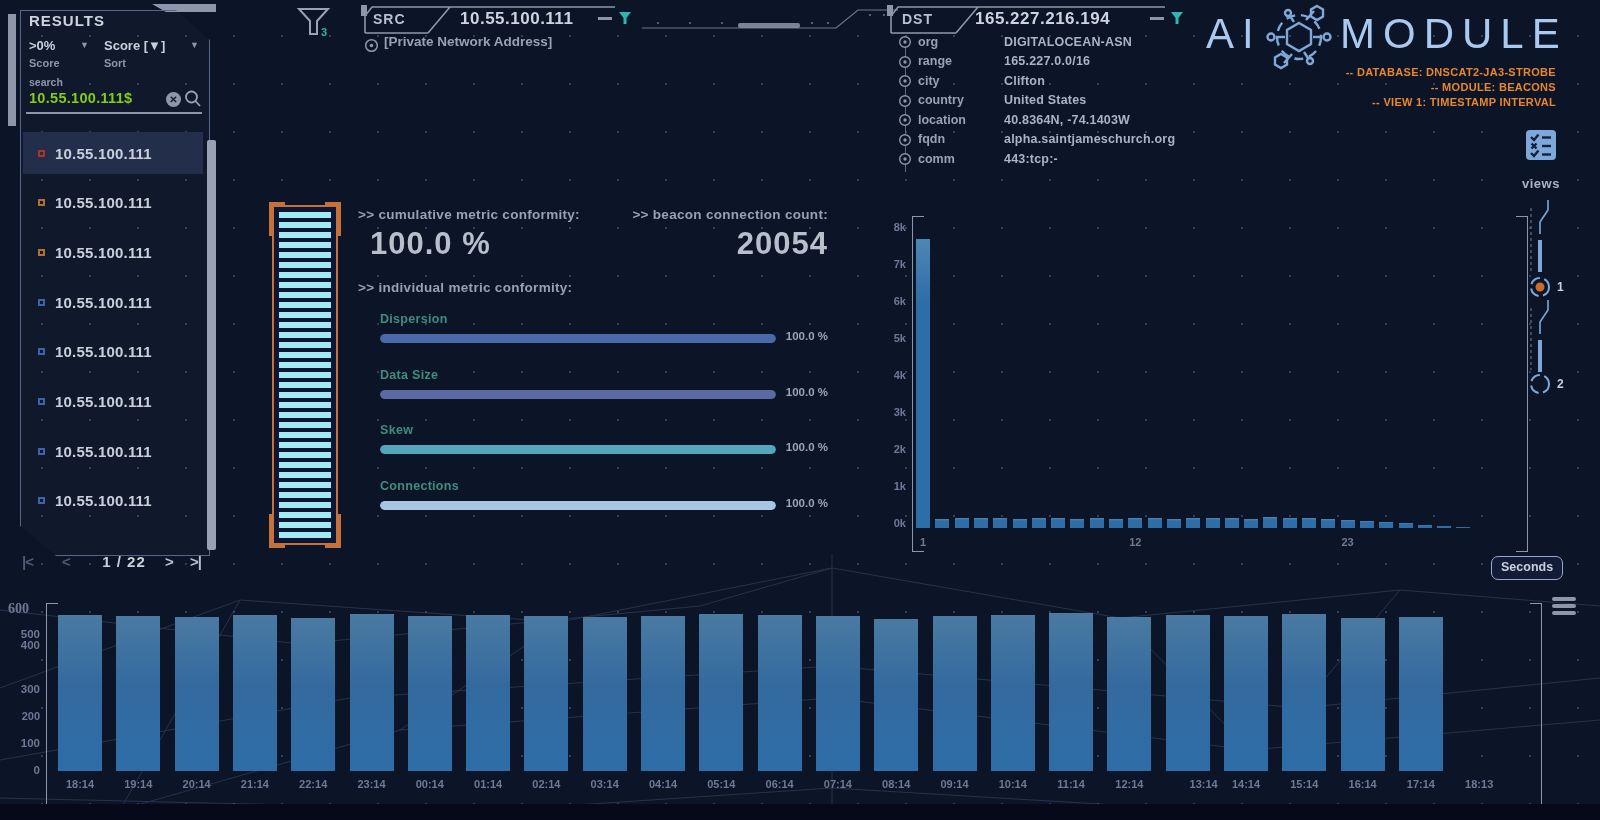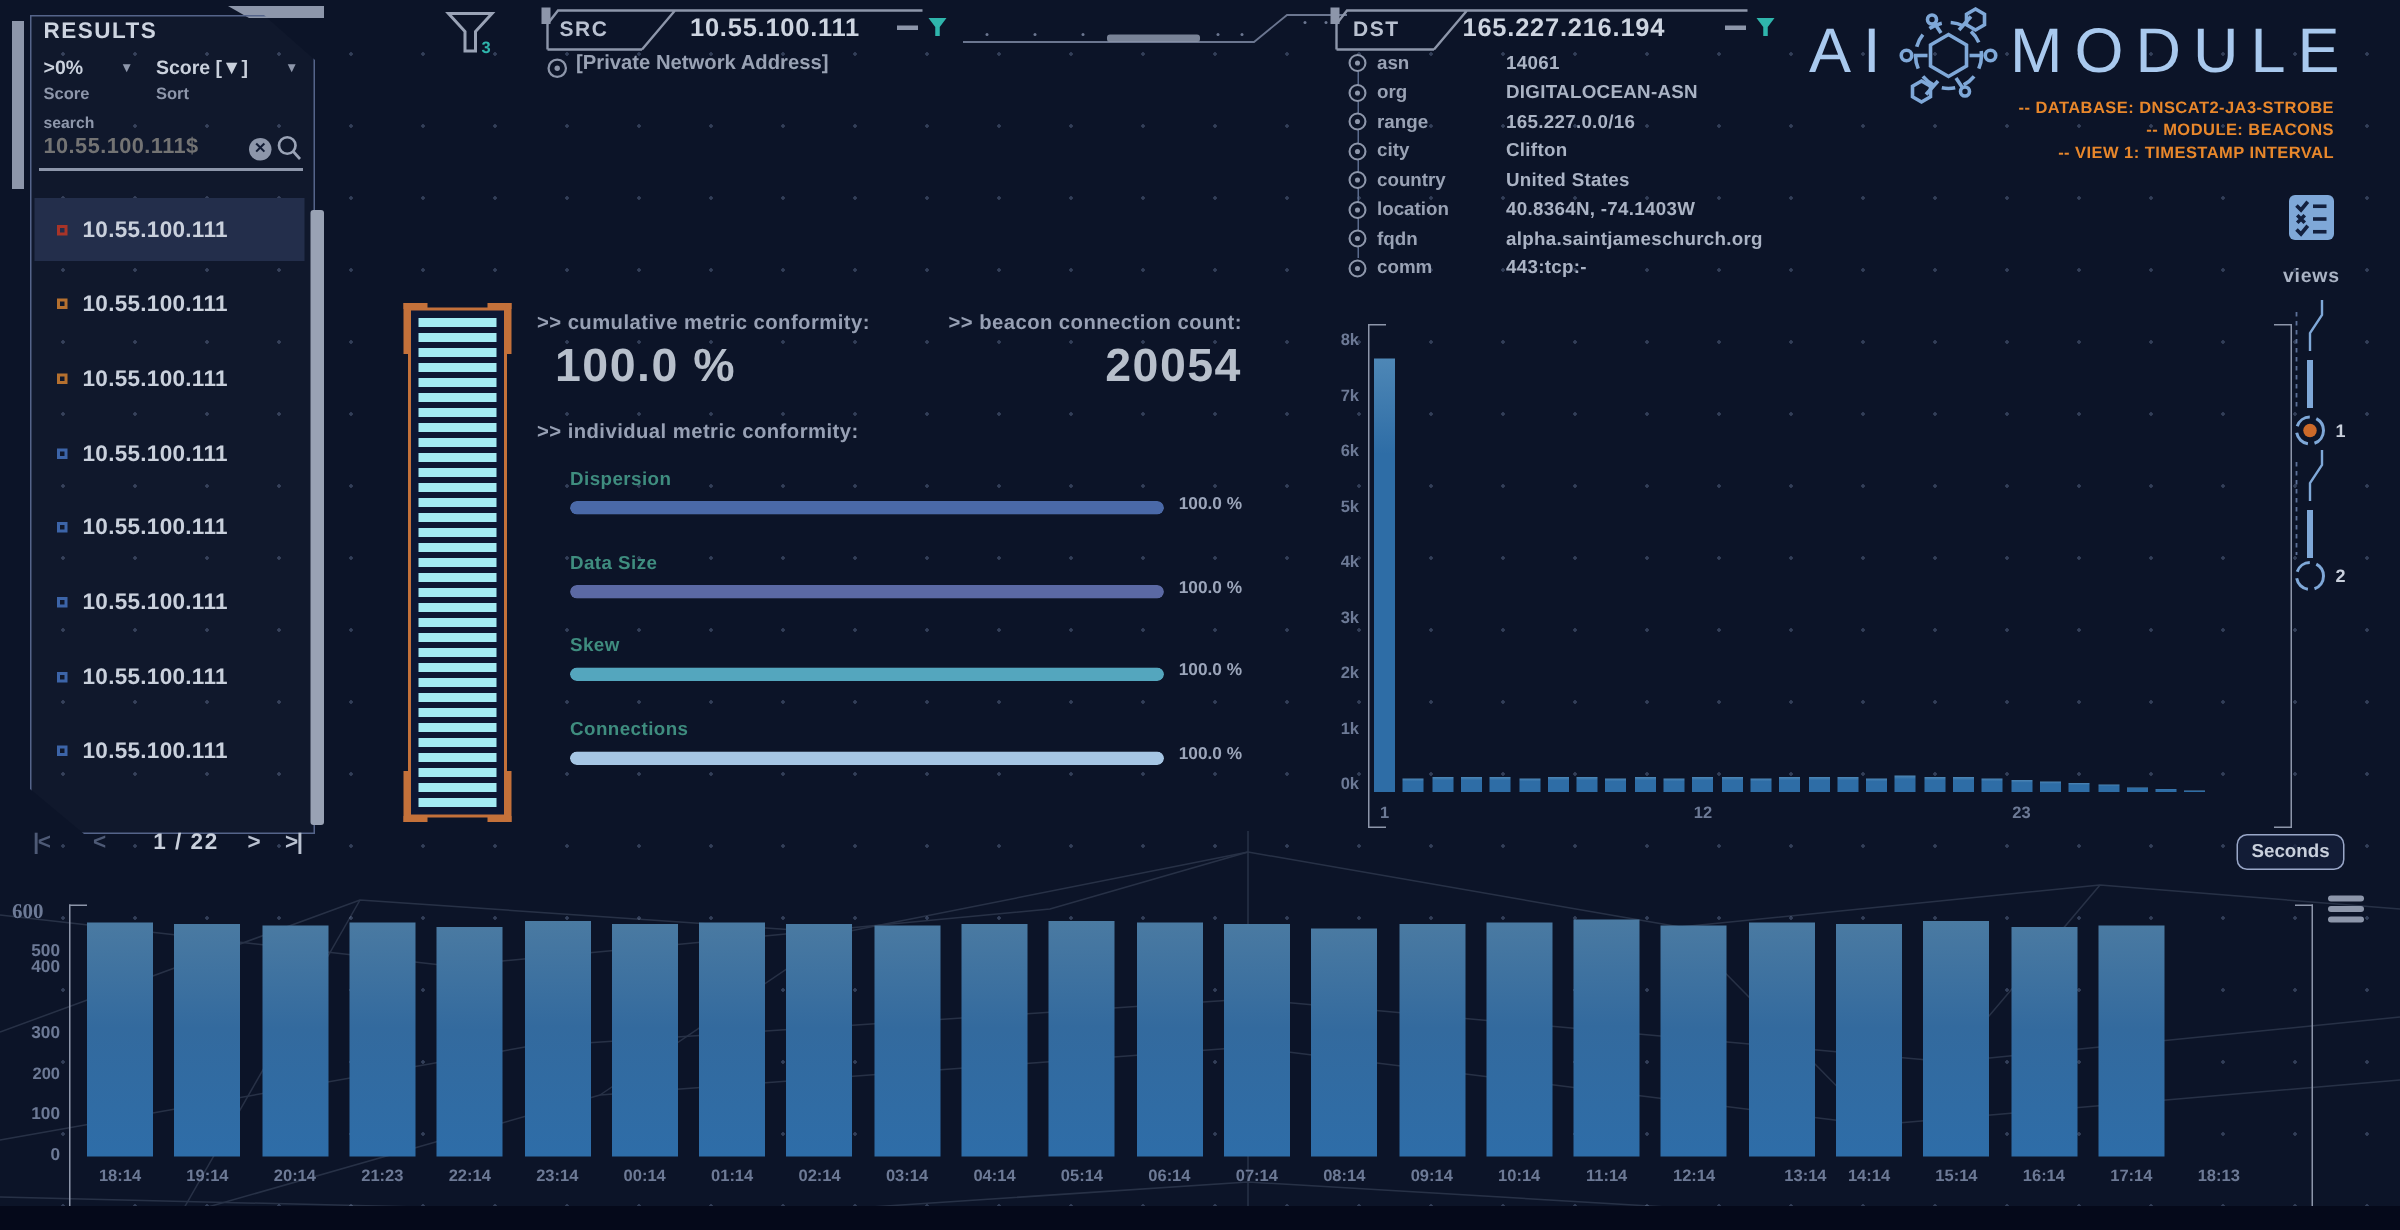--- a/index.html
+++ b/index.html
@@ -25,21 +25,21 @@
     border:1.5px solid #55648a; background:rgba(255,255,255,0.02);
     clip-path:polygon(0 0, calc(100% - 34px) 0, 100% 30px, 100% 100%, 36px 100%, 0 calc(100% - 30px));
   }
   .results-top-accent { left:152px; top:4px; width:64px; height:8px; background:#8d96aa;
     clip-path:polygon(0 0,100% 0,100% 100%,14px 100%); }
   .results-title { left:29px; top:12px; font-size:15px; font-weight:bold; letter-spacing:1px; color:#cdd4e0; }
   .filter-value { font-size:13px; font-weight:bold; color:#c9d0dc; }
   .filter-label { font-size:11px; font-weight:bold; color:#8d96aa; margin-top:4px; }
   .caret { color:#8d96aa; font-size:9px; }
   .search-label { left:29px; top:76px; font-size:10.5px; font-weight:bold; color:#8d96aa; }
-  .search-value { left:29px; top:90px; font-size:14.5px; font-weight:bold; color:#737373; letter-spacing:.3px; }
+  .search-value { left:29px; top:90px; font-size:14.5px; font-weight:bold; color:#84cc16; letter-spacing:.3px; }
   .search-underline { left:26px; top:112px; width:176px; height:1.5px; background:#8d96aa; }
   .clear-icon { left:166px; top:92px; width:15px; height:15px; border-radius:50%; background:#8d96aa;
     color:#101a33; font-size:10px; font-weight:bold; text-align:center; line-height:15px; }
   .results-list { left:23px; top:132px; width:182px; height:410px; }
   .result-item { position:absolute; left:0; width:180px; height:42px; display:flex; align-items:center; }
   .result-item.selected { background:#232e4b; }
   .bullet { width:7px; height:7px; border:2px solid; margin:0 10px 0 15px; flex:none; }
   .result-label { font-size:15px; font-weight:bold; color:#c9d0dc; letter-spacing:.2px; }
   .scroll-thumb { left:207px; top:140px; width:9px; height:410px; background:#99a2b4; border-radius:2px; }
   .pager { font-size:15px; font-weight:bold; letter-spacing:-1px; }
@@ -229,28 +229,20 @@
     <path d="M5 29 L5 12 L12 3 L279 3 M5 29 L70 29 M70 29 L92 3" stroke="#8d96aa" stroke-width="1.6" fill="none"></path>
   </svg>
   <div class="abs tab-label" style="left:902px; top:11px;">DST</div>
   <div class="abs tab-value" style="left:975px; top:9px;">165.227.216.194</div>
   <div class="abs dash" style="left:1150px; top:17px; width:14px;"></div>
   <svg class="abs" style="left:1170px; top:11px;" width="14" height="14">
     <path d="M1 1 H13 L8.5 7 V13 H5.5 V7 Z" fill="#2fb5ac"></path>
   </svg>
   <div class="abs dst-line"></div>
   <div class="abs dst-rows" id="dst-rows">
-      <div class="dst-row">
-        <svg width="14" height="14" style="position:absolute;left:2px;top:3px;">
-          <circle cx="7" cy="7" r="5.3" stroke="#8d96aa" stroke-width="1.4" fill="#0c1428"></circle>
-          <circle cx="7" cy="7" r="1.7" fill="#8d96aa"></circle>
-        </svg>
-        <span class="dst-key">asn</span>
-        <span class="dst-val">14061</span>
-      </div>
       <div class="dst-row">
         <svg width="14" height="14" style="position:absolute;left:2px;top:3px;">
           <circle cx="7" cy="7" r="5.3" stroke="#8d96aa" stroke-width="1.4" fill="#0c1428"></circle>
           <circle cx="7" cy="7" r="1.7" fill="#8d96aa"></circle>
         </svg>
         <span class="dst-key">org</span>
         <span class="dst-val">DIGITALOCEAN-ASN</span>
       </div>
       <div class="dst-row">
         <svg width="14" height="14" style="position:absolute;left:2px;top:3px;">
@@ -483,21 +475,21 @@
       <div class="bar" style="left: 1049.1px; top: 17.4333px; height: 157.567px;"></div>
       <div class="bar" style="left: 1107.4px; top: 20.965px; height: 154.035px;"></div>
       <div class="bar" style="left: 1165.7px; top: 18.52px; height: 156.48px;"></div>
       <div class="bar" style="left: 1224px; top: 19.6067px; height: 155.393px;"></div>
       <div class="bar" style="left: 1282.3px; top: 18.2483px; height: 156.752px;"></div>
       <div class="bar" style="left: 1340.6px; top: 21.5083px; height: 153.492px;"></div>
       <div class="bar" style="left: 1398.9px; top: 20.6933px; height: 154.307px;"></div>
       <div class="abs axis-text" style="left: 50px; width: 60px; text-align: center; top: 182px;">18:14</div>
       <div class="abs axis-text" style="left: 108.3px; width: 60px; text-align: center; top: 182px;">19:14</div>
       <div class="abs axis-text" style="left: 166.6px; width: 60px; text-align: center; top: 182px;">20:14</div>
-      <div class="abs axis-text" style="left: 224.9px; width: 60px; text-align: center; top: 182px;">21:23</div>
+      <div class="abs axis-text" style="left: 224.9px; width: 60px; text-align: center; top: 182px;">21:14</div>
       <div class="abs axis-text" style="left: 283.2px; width: 60px; text-align: center; top: 182px;">22:14</div>
       <div class="abs axis-text" style="left: 341.5px; width: 60px; text-align: center; top: 182px;">23:14</div>
       <div class="abs axis-text" style="left: 399.8px; width: 60px; text-align: center; top: 182px;">00:14</div>
       <div class="abs axis-text" style="left: 458.1px; width: 60px; text-align: center; top: 182px;">01:14</div>
       <div class="abs axis-text" style="left: 516.4px; width: 60px; text-align: center; top: 182px;">02:14</div>
       <div class="abs axis-text" style="left: 574.7px; width: 60px; text-align: center; top: 182px;">03:14</div>
       <div class="abs axis-text" style="left: 633px; width: 60px; text-align: center; top: 182px;">04:14</div>
       <div class="abs axis-text" style="left: 691.3px; width: 60px; text-align: center; top: 182px;">05:14</div>
       <div class="abs axis-text" style="left: 749.6px; width: 60px; text-align: center; top: 182px;">06:14</div>
       <div class="abs axis-text" style="left: 807.9px; width: 60px; text-align: center; top: 182px;">07:14</div>

